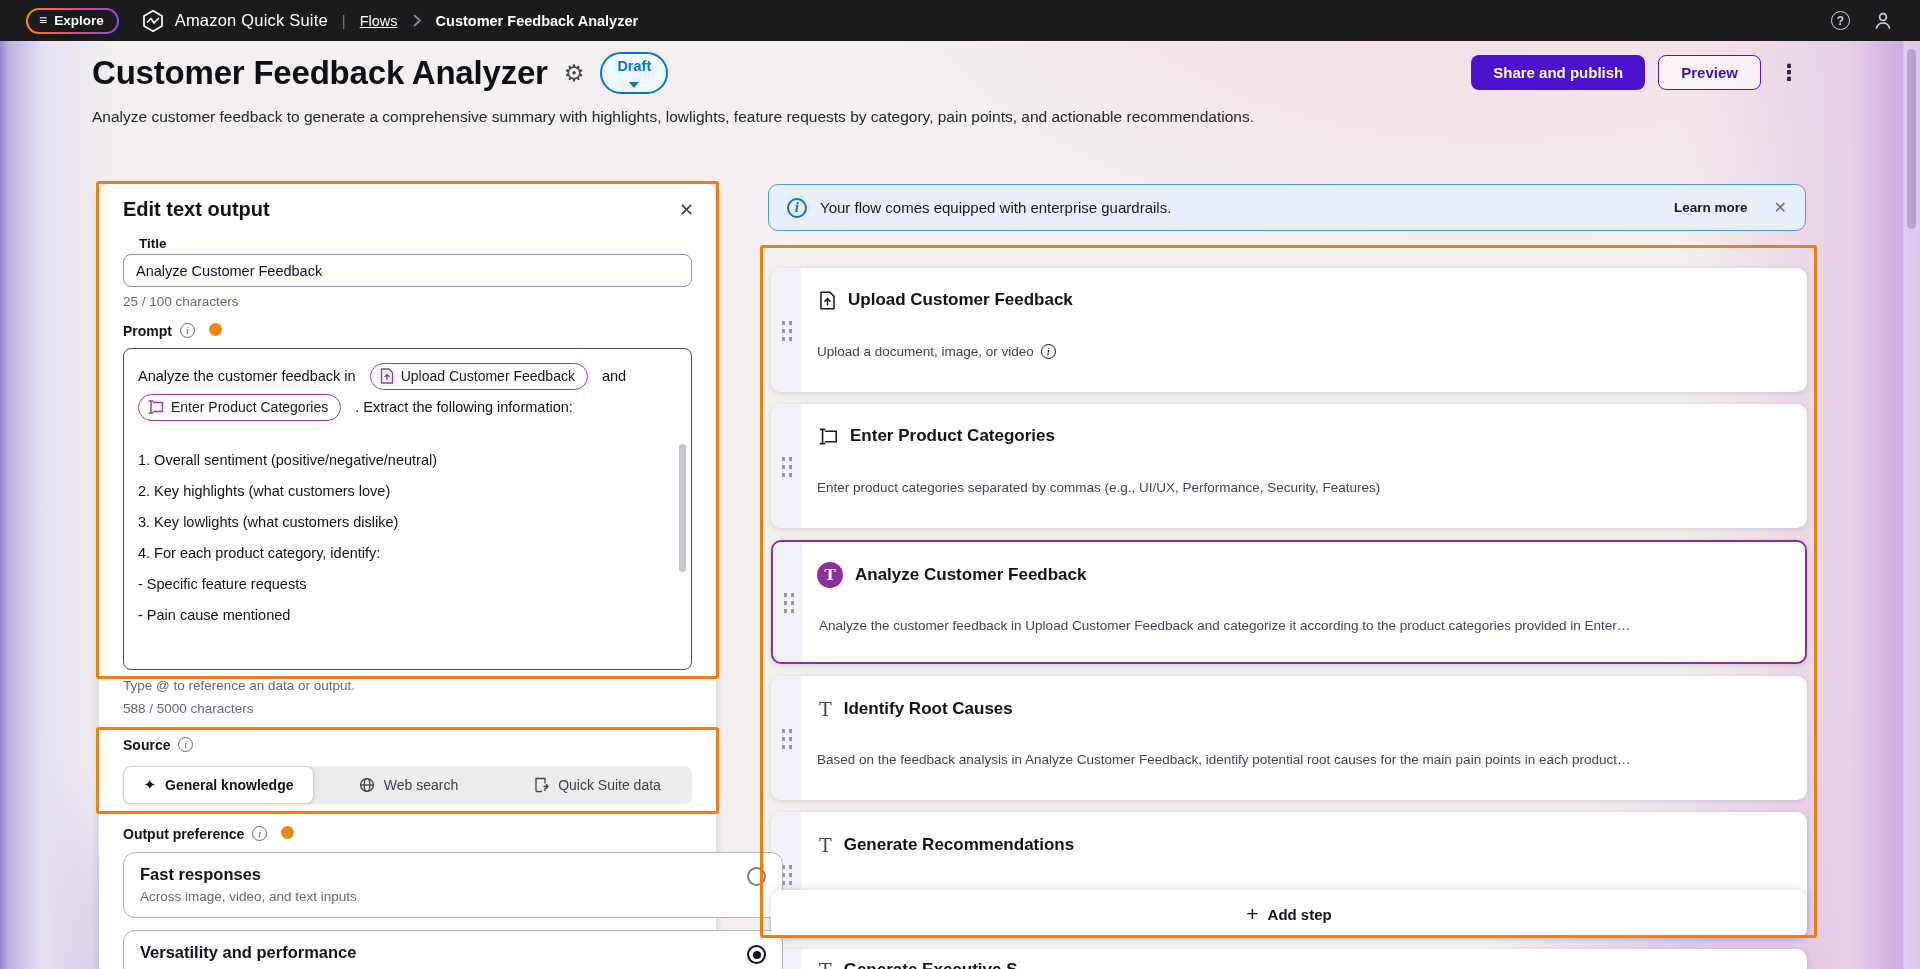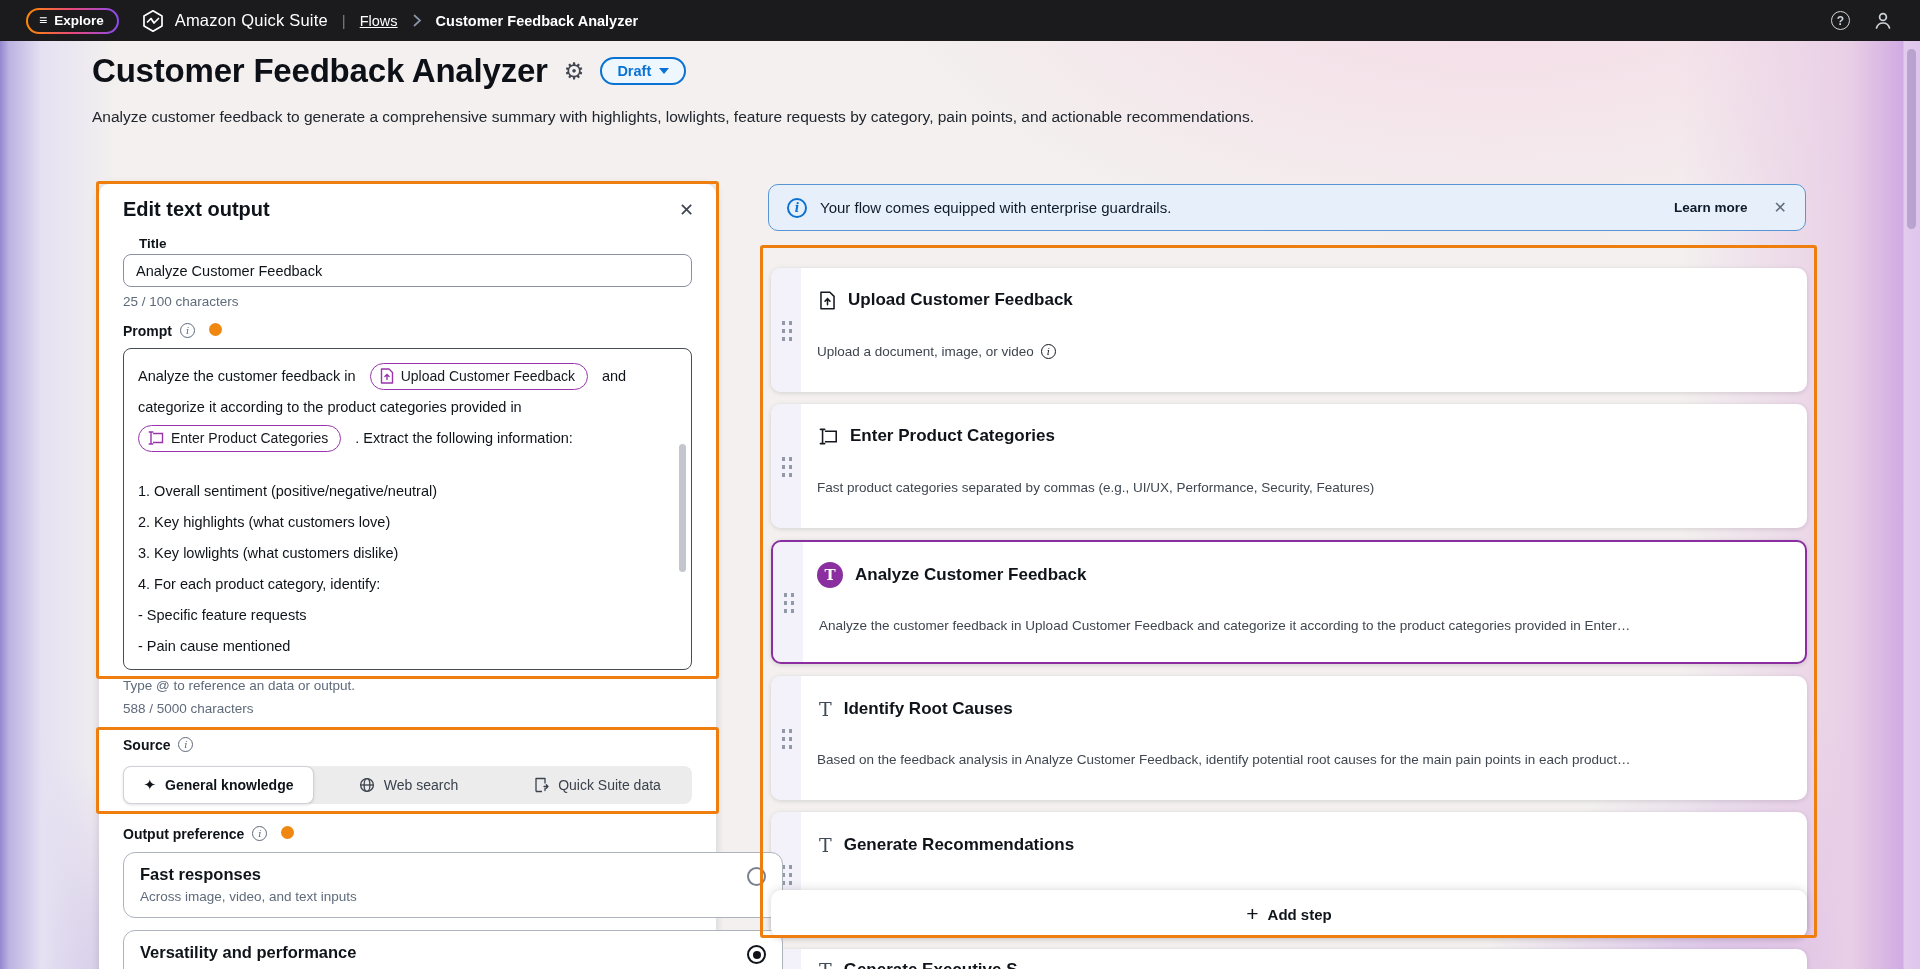--- a/index.html
+++ b/index.html
@@ -28,21 +28,21 @@
   .tb-chev { margin:0 14px; display:flex; align-items:center; }
   .tb-current { color:#fff; font-size:14.5px; font-weight:bold; }
   .tb-right { margin-left:auto; display:flex; align-items:center; gap:22px; }
   .help-icon { width:19px; height:19px; border:1.7px solid #cfd4da; border-radius:50%; color:#cfd4da;
     display:flex; align-items:center; justify-content:center; font-size:12px; font-weight:bold; cursor:pointer; }
   
   .title-row { position:absolute; left:92px; top:52px; display:flex; align-items:center; gap:16px; }
   .page-title { font-size:33px; color:#0d1117; letter-spacing:-.2px; }
   .gear { font-family:"DejaVu Sans", sans-serif; font-size:23px; color:#414650; cursor:pointer; }
   .draft-pill { display:flex; align-items:center; gap:8px; border:2px solid #0972d3; background:#eef7fe;
-    color:#0972d3; font-weight:bold; font-size:14.5px; border-radius:999px; padding:4px 15px; cursor:pointer; }
+    color:#0972d3; font-weight:bold; font-size:14.5px; border-radius:999px; padding:4px 15px; cursor:pointer;flex-direction:column; }
   .caret-down { width:0; height:0; border-left:5px solid transparent; border-right:5px solid transparent; border-top:6px solid #0972d3; }
   .actions { position:absolute; top:55px; right:116px; display:flex; align-items:center; gap:13px; }
   .btn-primary { background:#4b12ce; color:#fff; border:none; border-radius:8px; font-size:15px; font-weight:bold;
     padding:9px 22px; font-family:inherit; cursor:pointer; }
   .btn-secondary { background:rgba(255,255,255,.55); color:#3f0eb5; border:1.5px solid #4b12ce; border-radius:8px;
     font-size:15px; font-weight:bold; padding:8px 22px; font-family:inherit; cursor:pointer; }
   .kebab { font-family:"DejaVu Sans", sans-serif; font-size:22px; font-weight:bold; color:#2f2440; padding:0 4px; cursor:pointer; }
   .page-desc { position:absolute; left:92px; top:108px; width:1420px; font-size:15.5px; color:#21262e; }
   
   .panel { position:absolute; left:99px; top:184px; width:617px; height:810px; background:#fff;
@@ -156,20 +156,25 @@
   </header>
 
   <div class="title-row">
     <h1 class="page-title">Customer Feedback Analyzer</h1>
     <span class="gear">⚙</span>
     <span class="draft-pill">
       <span>Draft</span>
       <span class="caret-down"></span>
     </span>
   </div>
+  <div class="actions">
+    <button class="btn-primary">Share and publish</button>
+    <button class="btn-secondary">Preview</button>
+    <span class="kebab">⋮</span>
+  </div>
   <p class="page-desc">Analyze customer feedback to generate a comprehensive summary with highlights, lowlights, feature requests by category, pain points, and actionable recommendations.</p>
 
   <aside class="panel">
     <h2 class="panel-heading">Edit text output</h2>
     <span class="panel-close">✕</span>
 
     <span class="field-label" style="top:52px">Title</span>
     <input class="title-input" value="Analyze Customer Feedback" style="">
     <span class="muted" style="top:110px">25 / 100 characters</span>
 
@@ -184,21 +189,20 @@
         <span>Analyze the customer feedback in</span>
         <span class="chip">
           <svg width="14" height="16" viewBox="0 0 14 16">
             <path d="M9 1H1.5v14h11V4.5L9 1z" fill="none" stroke="#9a34ad" stroke-width="1.4" stroke-linejoin="round"></path>
             <path d="M7 11.5V6.6M4.9 8.6 7 6.4l2.1 2.2" fill="none" stroke="#9a34ad" stroke-width="1.4" stroke-linecap="round"></path>
           </svg>
           <span>Upload Customer Feedback</span>
         </span>
         <span>and</span>
       </div>
-      <div class="pline plain">categorize it according to the product categories provided in</div>
       <div class="pline">
         <span class="chip">
           <svg width="16" height="14" viewBox="0 0 16 14">
             <path d="M5 2.5h9.5v9H5" fill="none" stroke="#9a34ad" stroke-width="1.4"></path>
             <path d="M3 1v12M1.2 1h3.6M1.2 13h3.6" fill="none" stroke="#9a34ad" stroke-width="1.4" stroke-linecap="round"></path>
           </svg>
           <span>Enter Product Categories</span>
         </span>
         <span>. Extract the following information:</span>
       </div>
@@ -286,21 +290,21 @@
         <span class="drag-dots"></span>
       </div>
     <div class="card-title-row">
       <svg width="19" height="17" viewBox="0 0 16 14">
         <path d="M5 2.5h9.5v9H5" fill="none" stroke="#16191f" stroke-width="1.3"></path>
         <path d="M3 1v12M1.2 1h3.6M1.2 13h3.6" fill="none" stroke="#16191f" stroke-width="1.3" stroke-linecap="round"></path>
       </svg>
       <span class="card-title">Enter Product Categories</span>
     </div>
     <div class="card-desc">
-        <span>Fast product categories separated by commas (e.g., UI/UX, Performance, Security, Features)</span>
+        <span>Enter product categories separated by commas (e.g., UI/UX, Performance, Security, Features)</span>
       </div>
   </div>
 
   <div class="card selected" style="top:540px">
     <div class="drag-strip">
         <span class="drag-dots"></span>
       </div>
     <div class="card-title-row" style="left:44px; top:20px">
       <span class="t-badge">T</span>
       <span class="card-title">Analyze Customer Feedback</span>

